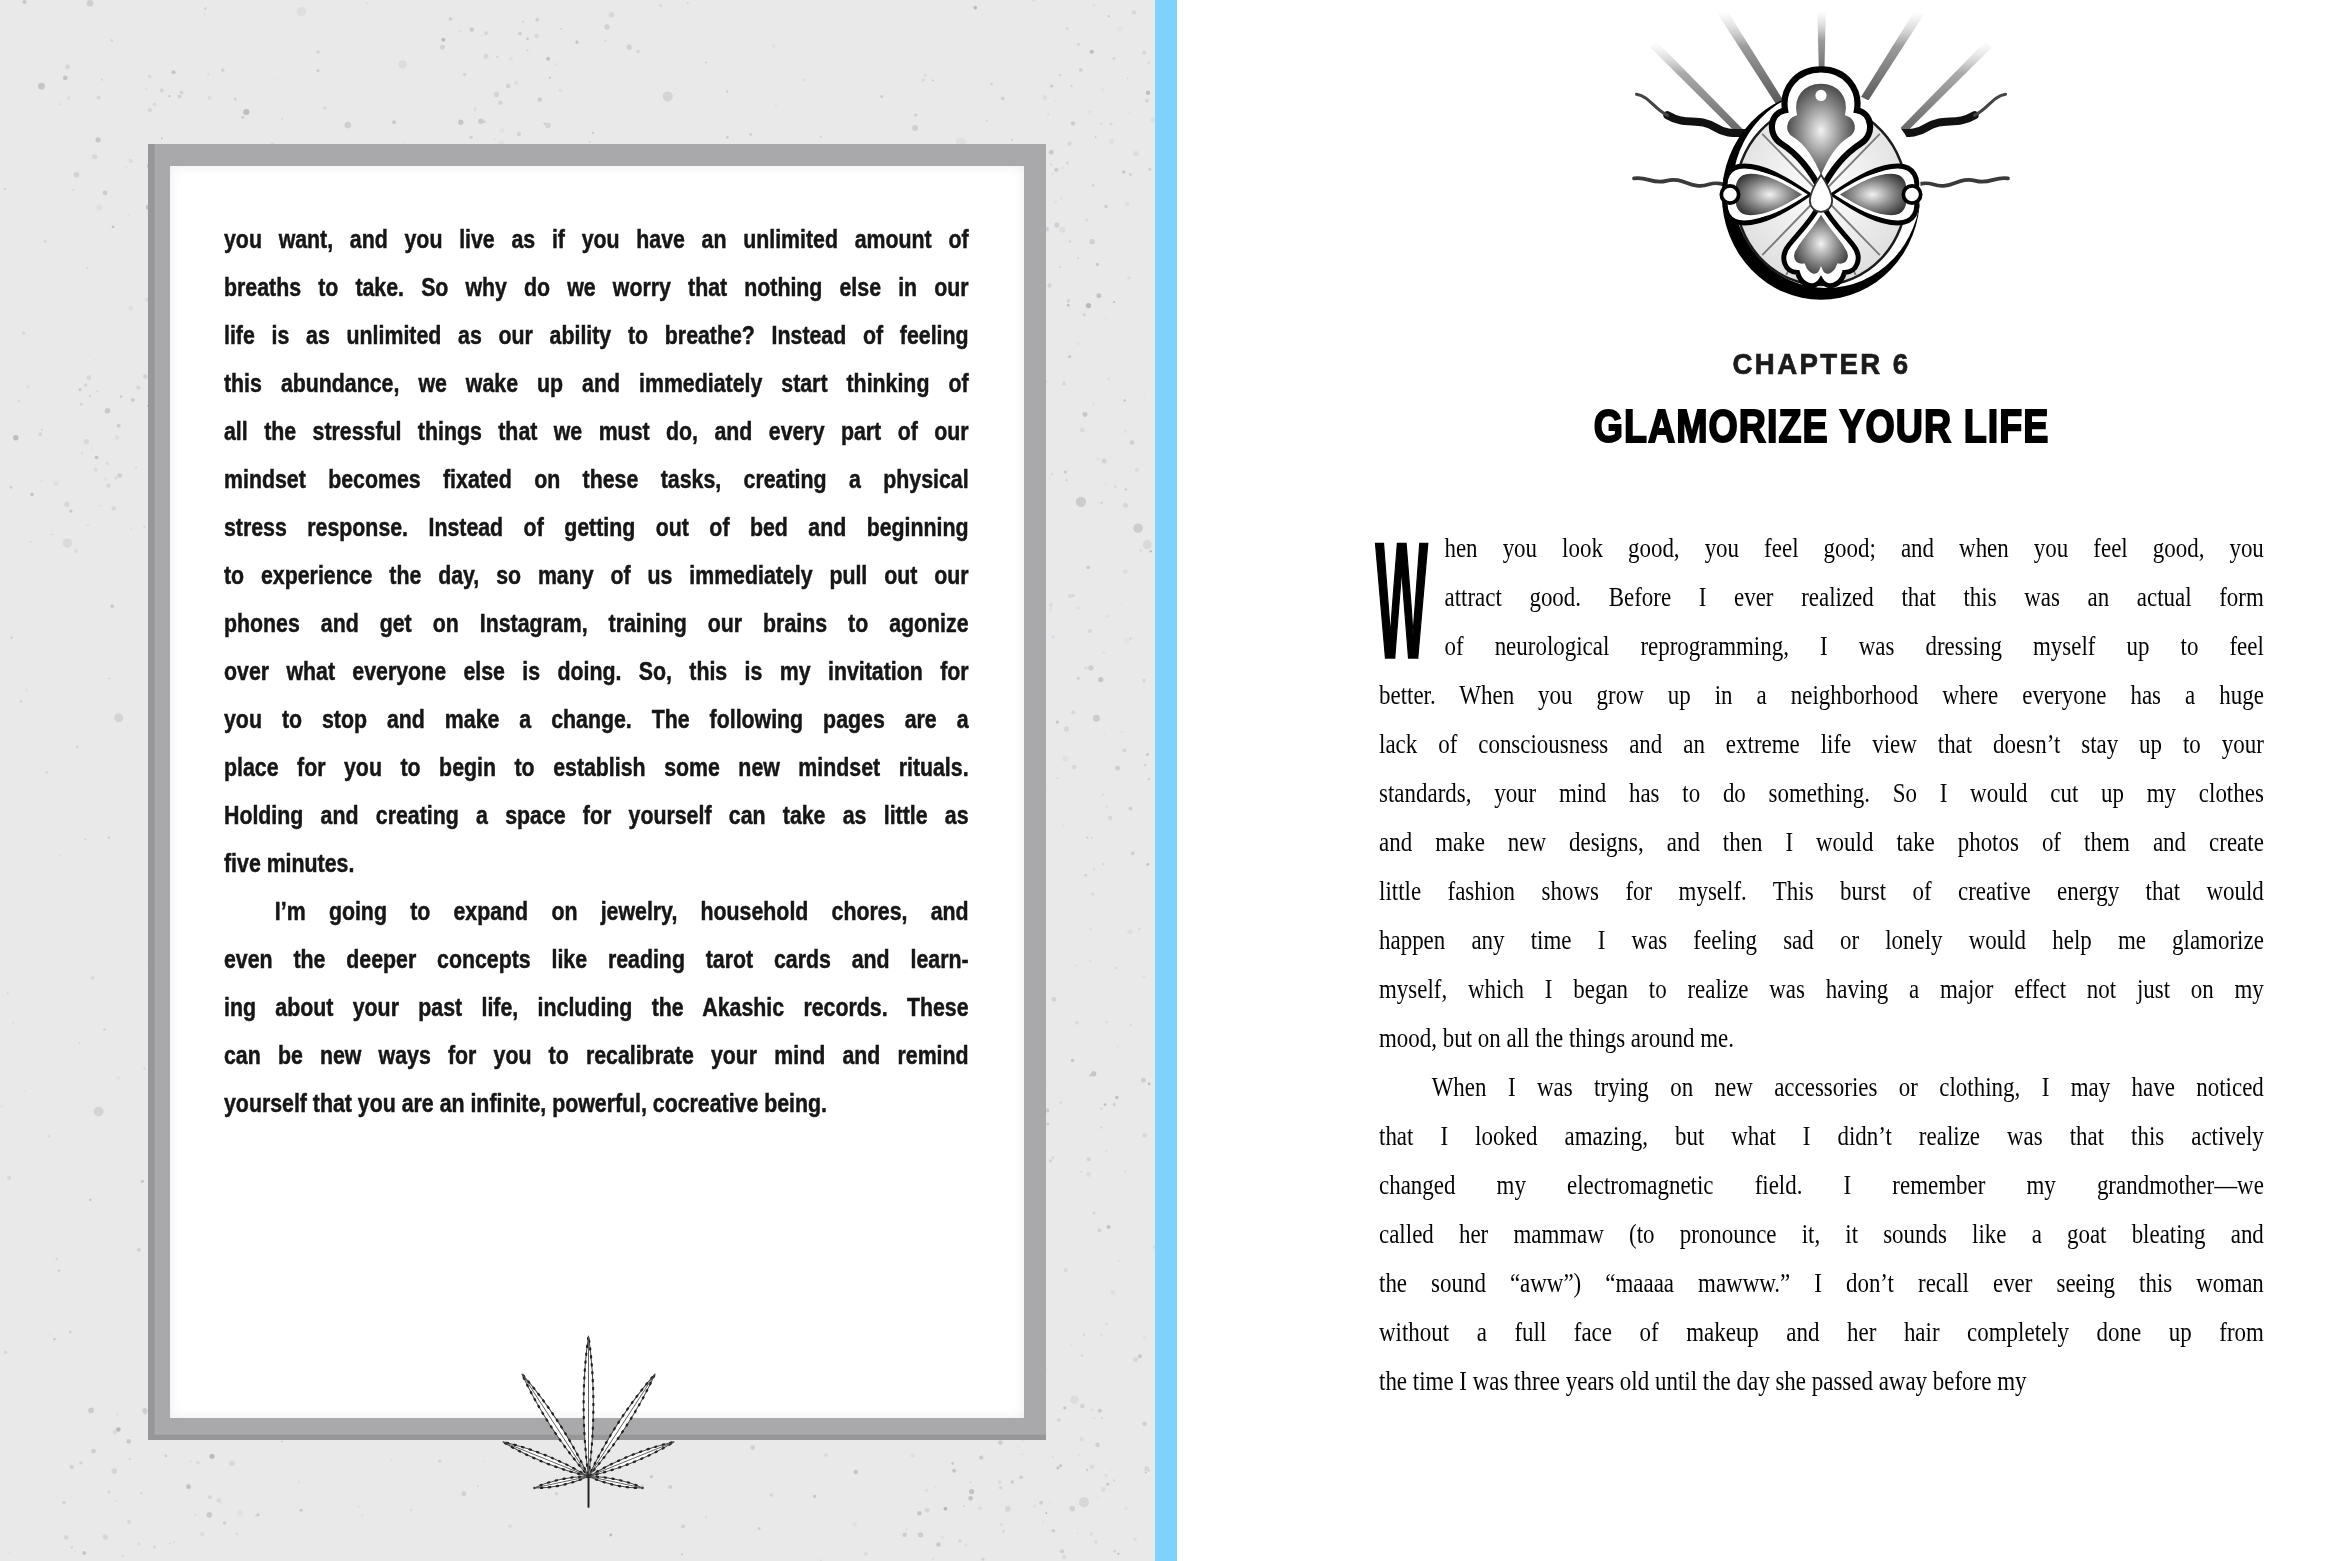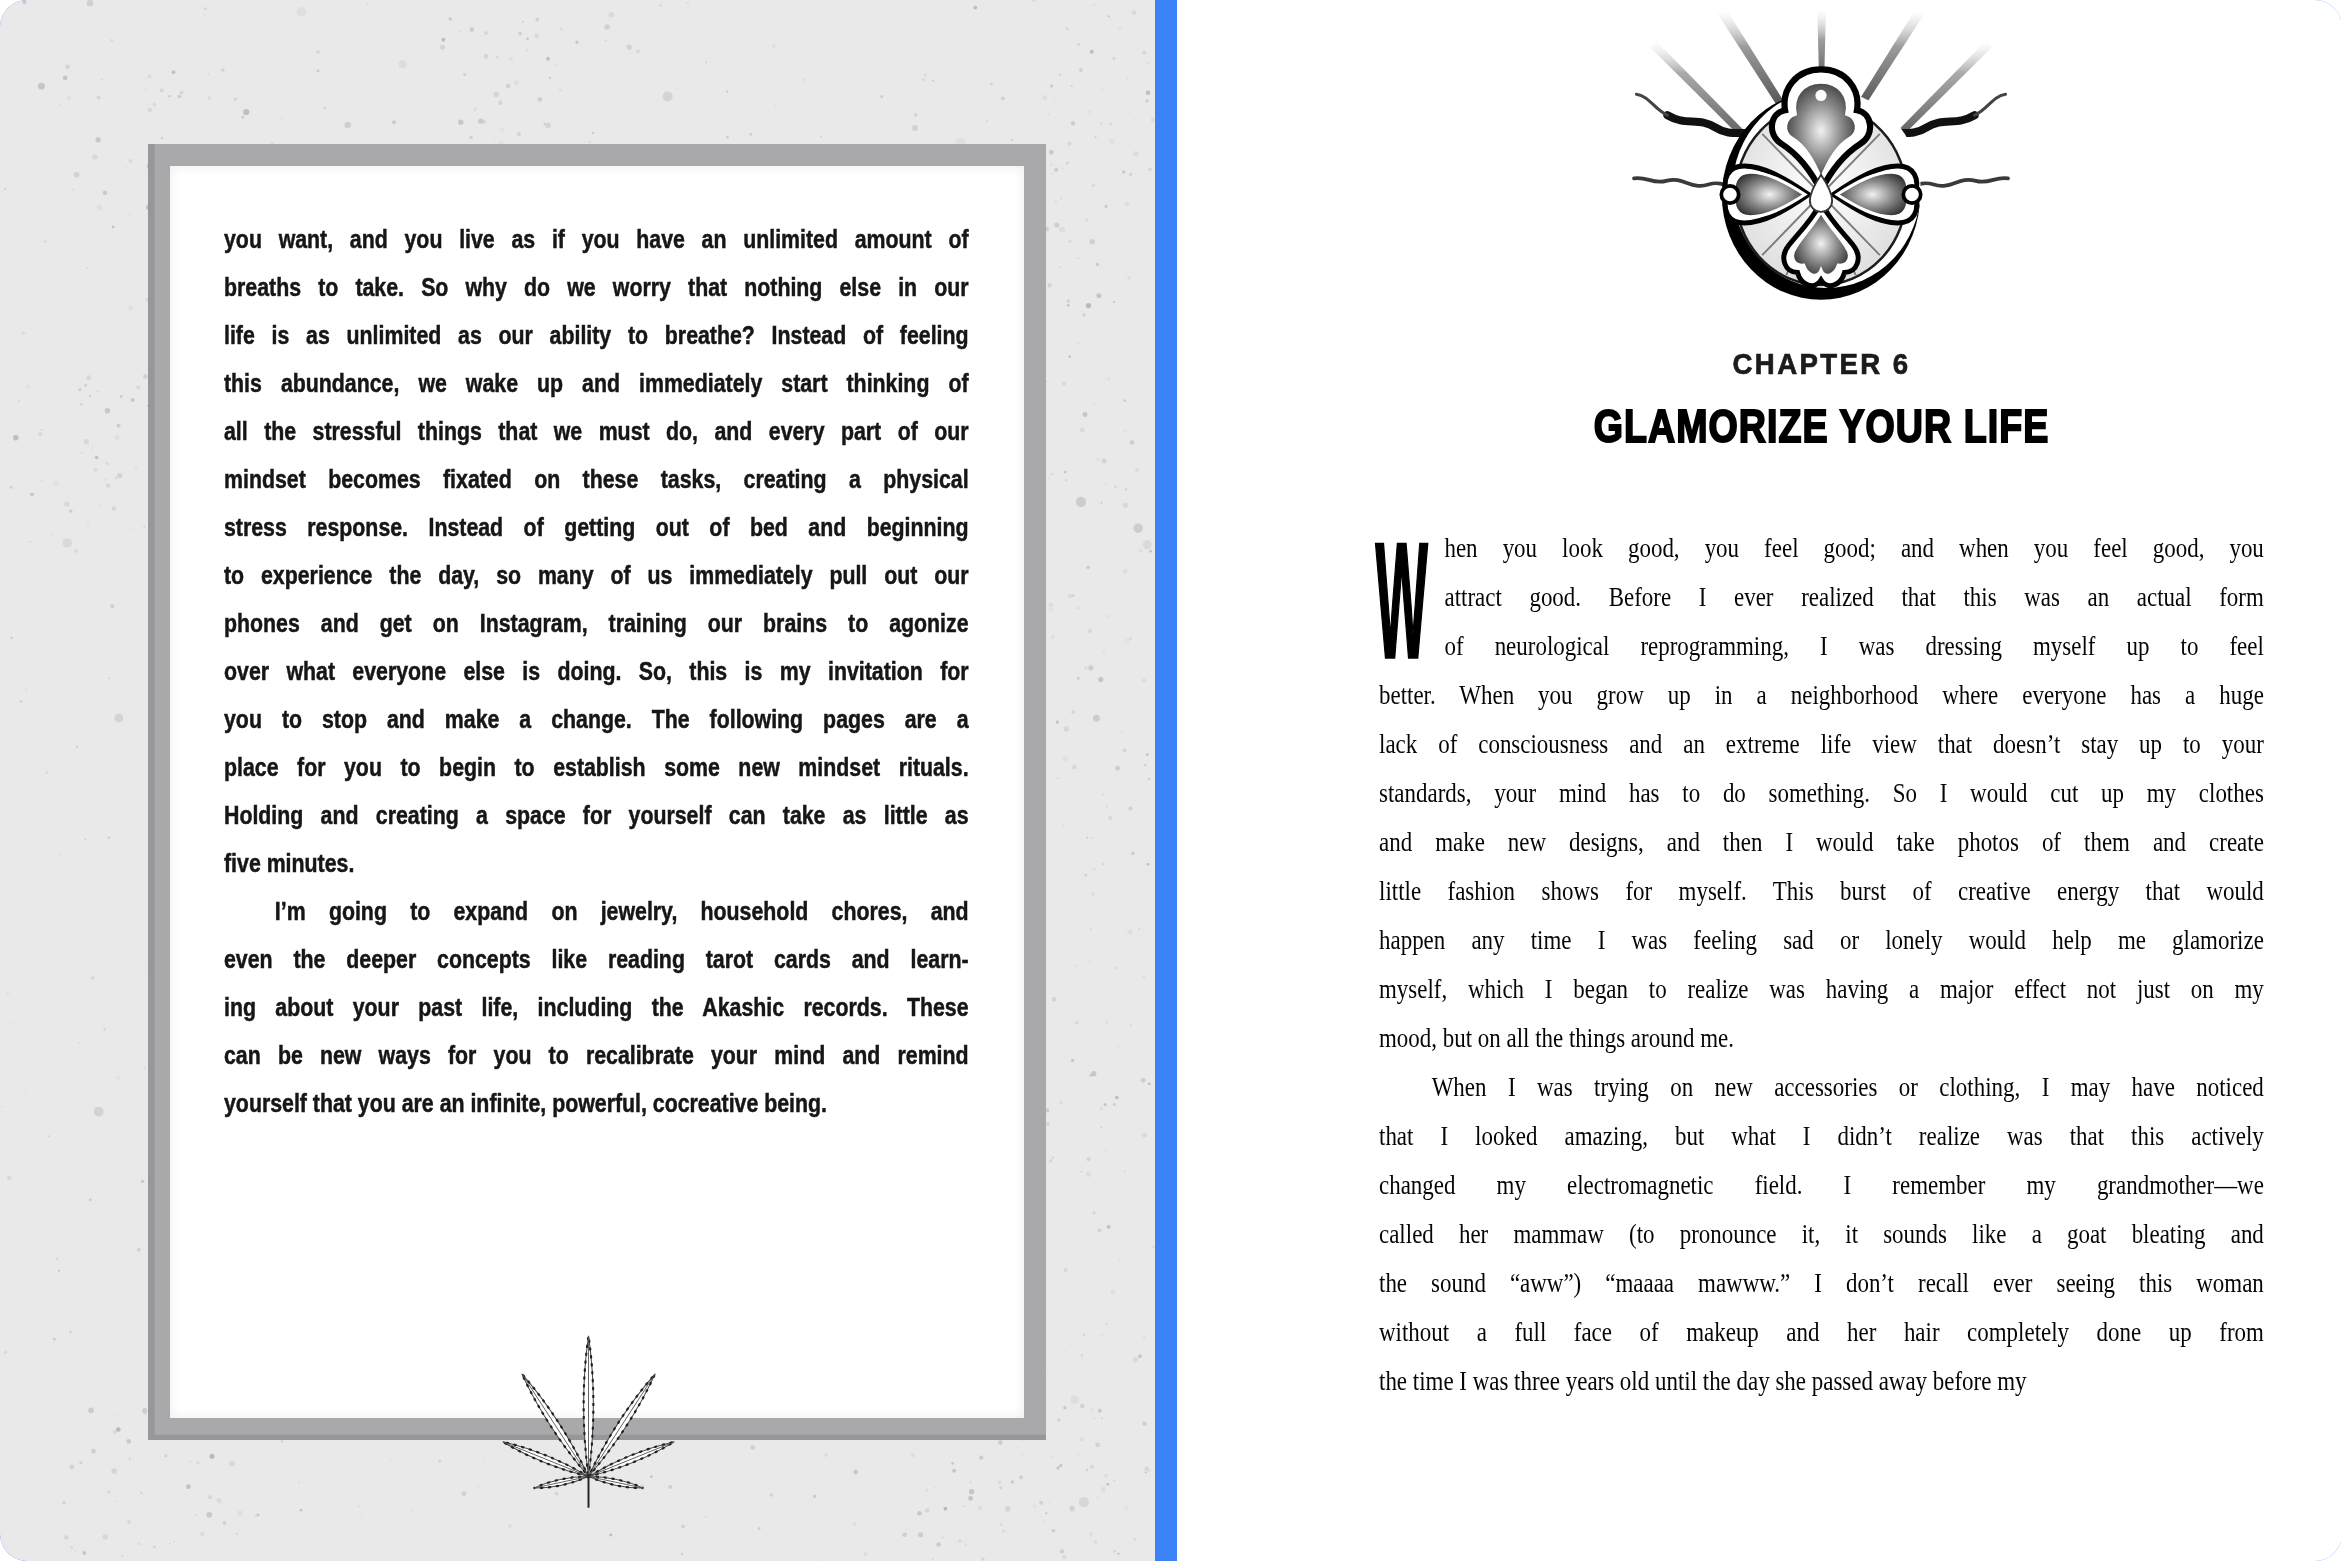--- a/index.html
+++ b/index.html
@@ -1,17 +1,17 @@
 <!DOCTYPE html>
 <html style="font-size:10.4px"><head>
 <meta charset="utf-8">
 <style>
   html,body{margin:0;padding:0;background:#fff;}
-  .stage{position:relative;width:2342px;height:1561px;overflow:hidden;background:#3b82f6;
-         font-family:"Liberation Sans",sans-serif;border-radius:27px;}
+  .stage{position:relative;width:2342px;height:1561px;overflow:hidden;background:#7dd3fc;
+         font-family:"Liberation Sans",sans-serif;}
 
   
   .left-page{position:absolute;left:0;top:0;width:1155px;height:1561px;background:#e9e9ea;}
   .speckles{position:absolute;left:0;top:0;width:1155px;height:1561px;pointer-events:none;}
   .frame{position:absolute;left:148px;top:144px;width:898px;height:1296px;background:#a9a9ab;
          box-shadow:inset 6.5px -5.2px 0 rgba(0,0,0,0.10);}
   .panel{position:absolute;left:22px;top:22px;right:22px;bottom:22px;background:#ffffff;
          box-shadow:0 0 11.7px rgba(0,0,0,0.08) inset;}
   .left-text{position:absolute;left:224px;top:215px;width:908px;transform:scaleX(0.82);
              transform-origin:0 0;font-weight:bold;font-size:26px;line-height:48px;

